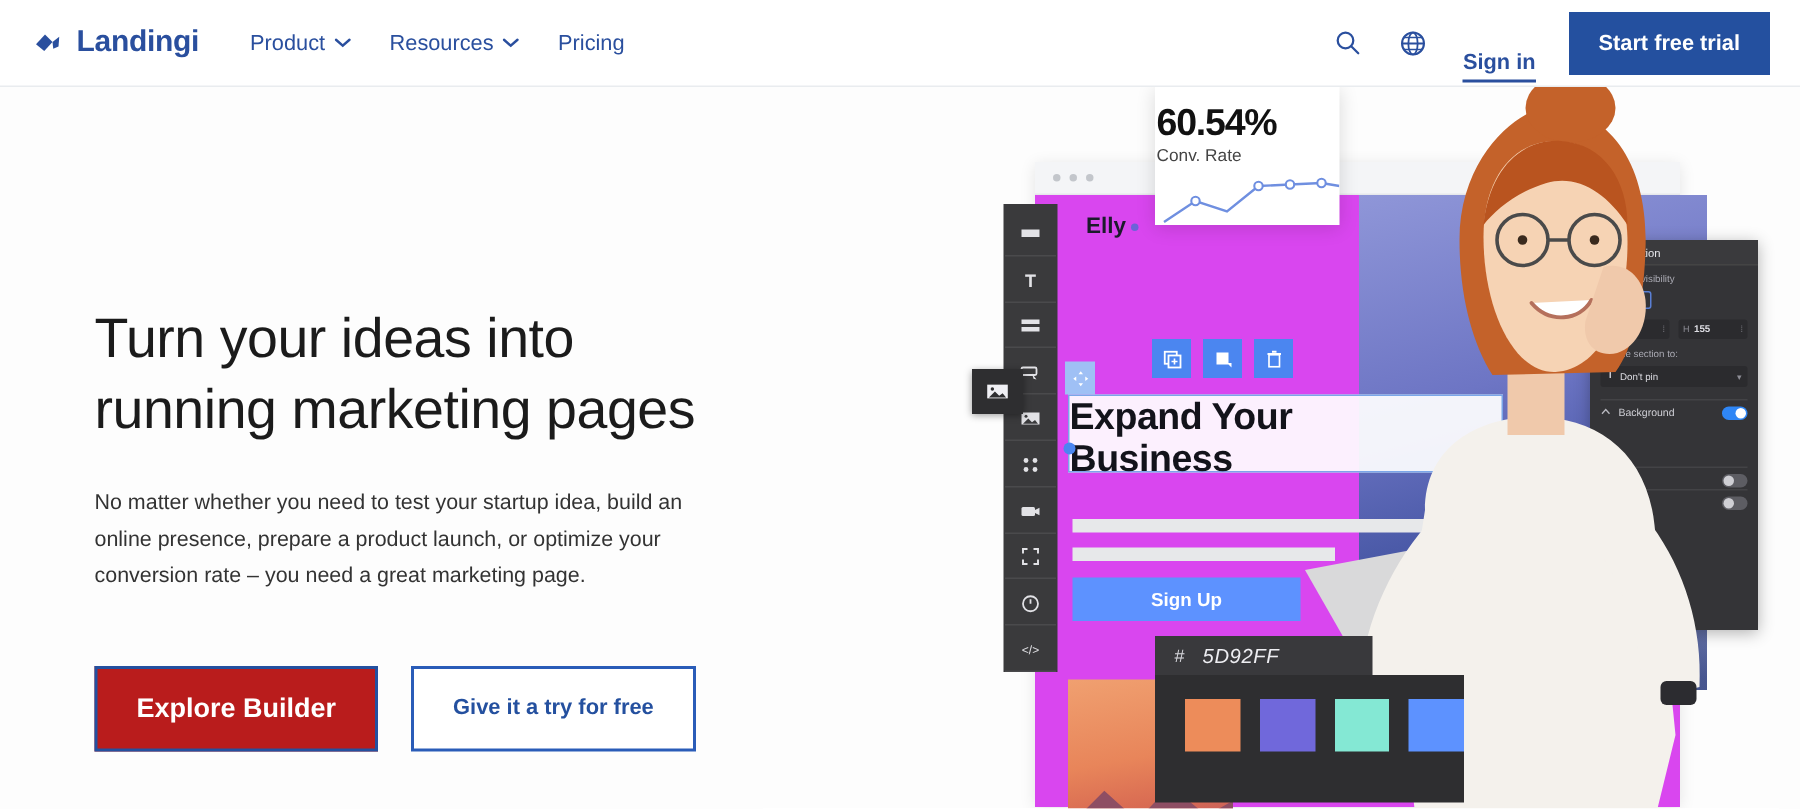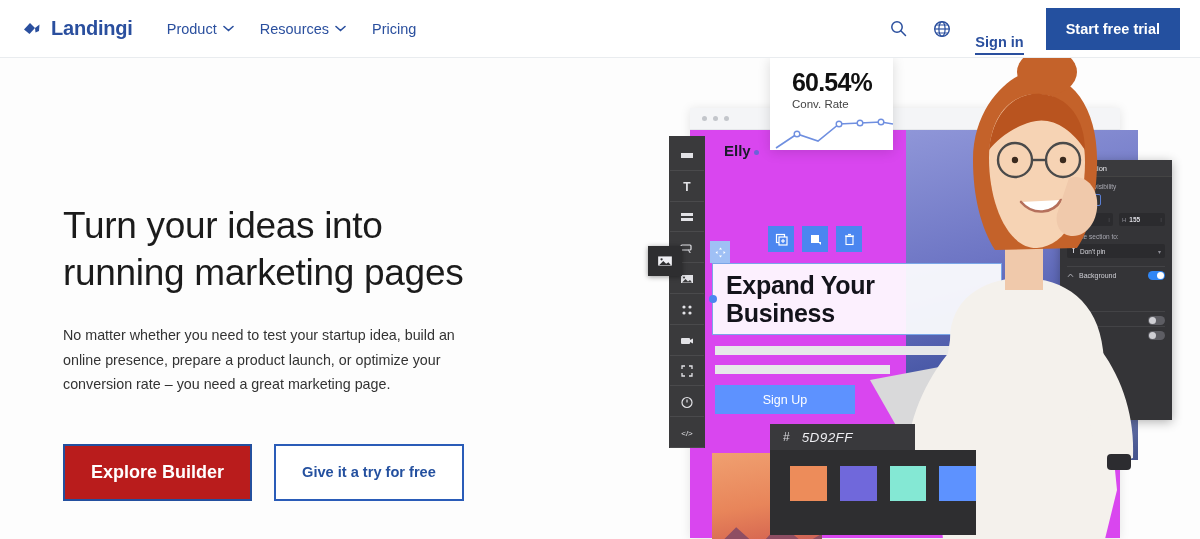--- a/index.html
+++ b/index.html
@@ -131,43 +131,43 @@
   }
   .drag-handle {
     position: absolute; left: 20px; top: 133px;
     width: 20px; height: 22px; background: #9fc0f5;
     display: flex; align-items: center; justify-content: center;
   }
 
   
   .sel-box {
     position: absolute; left: 22px; top: 155px;
-    width: 290px; height: 72px;
+    width: 290px; height: 52px;
     border: 1px solid #7aa6e8; background: rgba(255,255,255,0.92);
-    display: flex; align-items: center; padding-left: 13px;
+    display: flex; align-items: flex-start; 
   }
   .sel-title {
     font-size: 25px; font-weight: bold; color: #13131b;
     line-height: 1.13; letter-spacing: -0.3px;
   }
   .sel-anchor {
     position: absolute; left: -4px; top: 31px;
     width: 8px; height: 8px; border-radius: 50%; background: #4b86f0;
   }
 
   .ph-bar {
     position: absolute; background: #e7e8ea; height: 9px;
   }
   .ph1 { left: 25px; top: 238px; width: 280px; }
   .ph2 { left: 25px; top: 257px; width: 175px; }
 
   .signup-btn {
     position: absolute; left: 25px; top: 277px;
-    width: 140px; height: 29px; background: #5d92ff;
-    color: #fff; font-size: 12.5px; font-weight: normal;
+    width: 152px; height: 29px; background: #5d92ff;
+    color: #fff; font-size: 12.5px; font-weight: bold;
     display: flex; align-items: center; justify-content: center;
   }
 
   
   .mountain {
     position: absolute; left: 22px; top: 345px;
     width: 110px; height: 115px;
     background: linear-gradient(170deg,#f0a070 0%,#e8855a 45%,#d86a52 70%,#a85070 100%);
     overflow: hidden;
   }
@@ -199,21 +199,21 @@
     width: 34px; height: 30px; background: #2e2e30;
     display: flex; align-items: center; justify-content: center;
     box-shadow: 0 1px 5px rgba(0,0,0,0.4);
   }
 
   
   .conv-card {
     position: absolute; left: 130px; top: 0px;
     width: 123px; height: 92px; background: #fff;
     box-shadow: 0 2px 12px rgba(0,0,0,0.14);
-    padding: 10px 0 0 22px; overflow: hidden;
+    padding: 10px 0 0 1px; overflow: hidden;
   }
   .conv-num { font-size: 25px; font-weight: bold; color: #111; letter-spacing: -0.8px; }
   .conv-lbl { font-size: 11.5px; color: #444; margin-top: 1px; }
 
   
   .props {
     position: absolute; left: 420px; top: 102px;
     width: 112px; height: 260px;
     background: #343437; color: #d6d6da;
     font-size: 7px; overflow: hidden;

